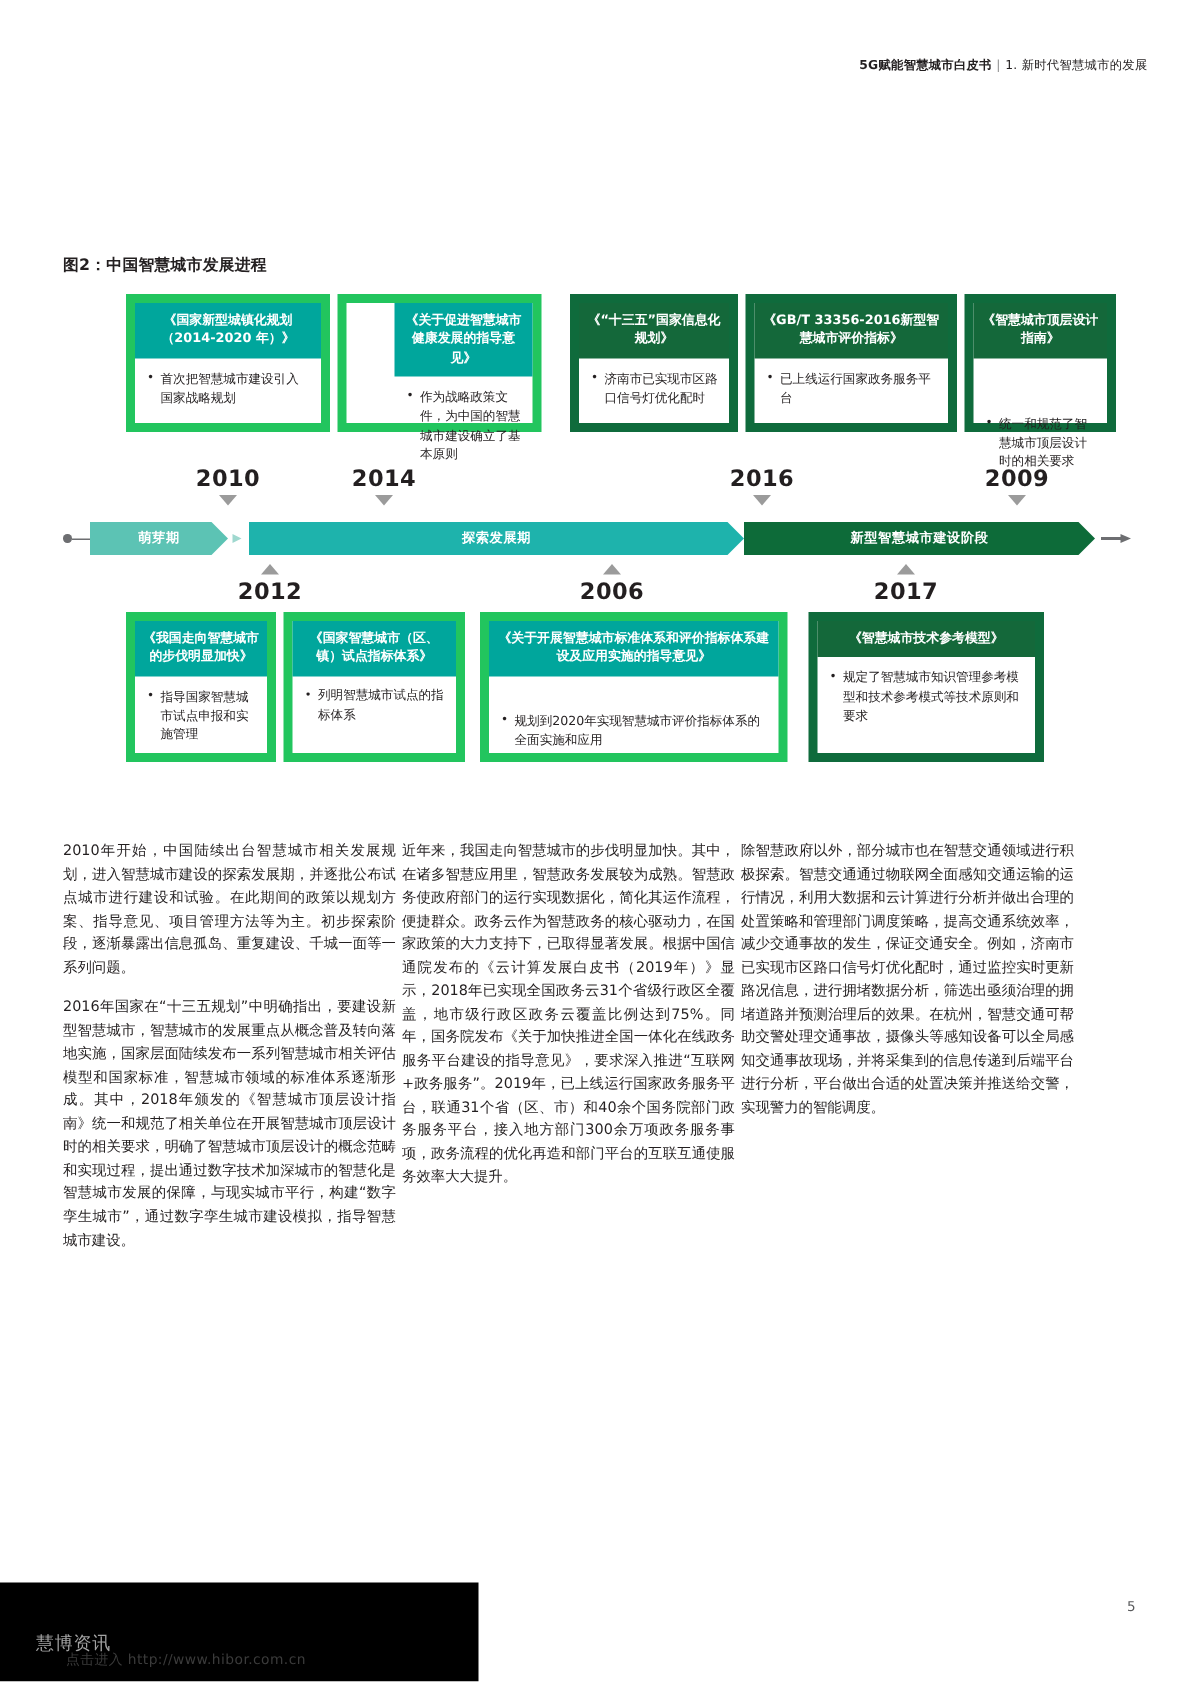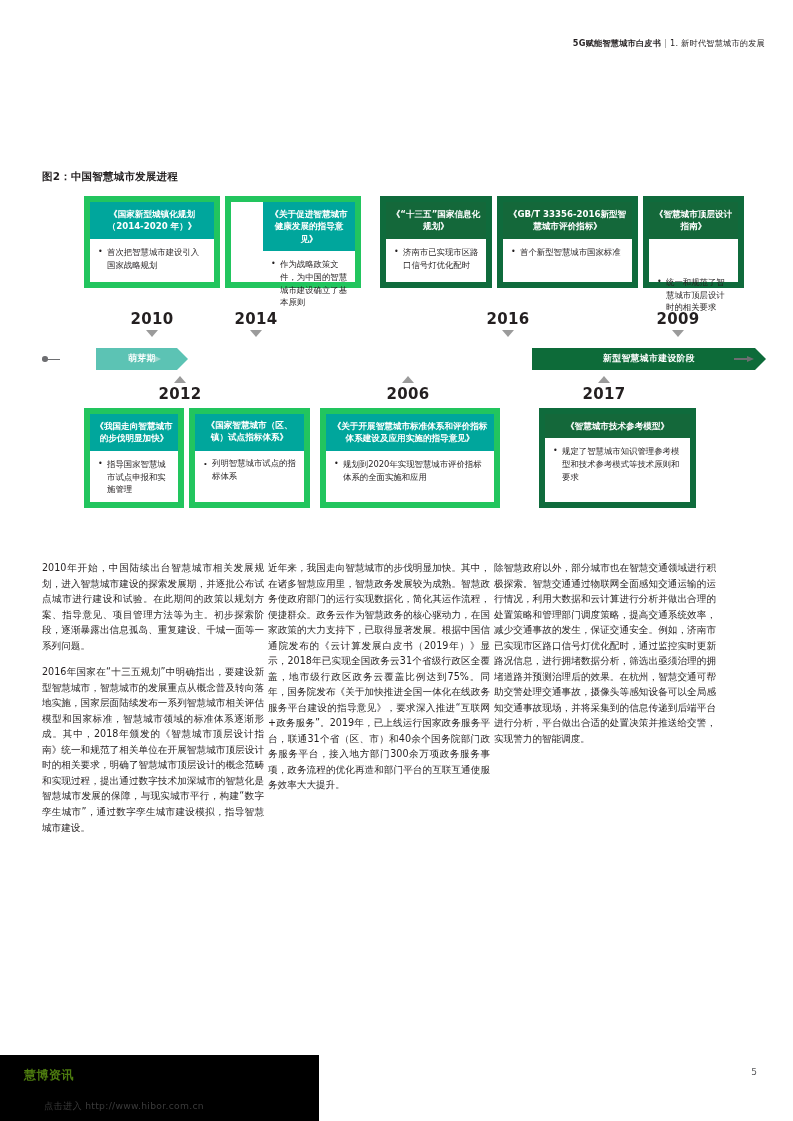--- a/index.html
+++ b/index.html
@@ -115,21 +115,20 @@
     color: #ffffff;
     font-size: 8.8px;
     font-weight: bold;
     letter-spacing: .4px;
   }
   .seg-a { background: #5cc3b4; }
   .seg-b { background: #1eb3ac; }
   .seg-c { background: #0d6b39; }
   .tl-seg.chev {
     clip-path: polygon(0 0, calc(100% - 11px) 0, 100% 50%, calc(100% - 11px) 100%, 0 100%);
-    margin-left: 36px;
   }
   .tl-cap-left {
     position: absolute;
     left: 0; top: 8px;
     width: 16px; height: 6px;
   }
   .tl-cap-left .line { position: absolute; left: 6px; top: 2.5px; width: 12px; height: 1.6px; background: #6d6e71; }
   .tl-cap-left .dot { position: absolute; left: 0; top: 0.2px; width: 5.6px; height: 5.6px; border-radius: 50%; background: #6d6e71; }
   .tl-arrow-right {
     position: absolute;
@@ -173,24 +172,24 @@
 
   
   .watermark {
     position: absolute;
     left: 0; bottom: 0;
     width: 319px; height: 66px;
     background: #000000;
   }
   .wm-brand {
     position: absolute;
-    left: 24px; top: 12px;
-    color: #4d7c0f;
+    left: 24px; top: 32px;
+    color: #a3a3a3;
     font-size: 12px;
-    font-weight: bold;
+    font-weight: normal;
     letter-spacing: .5px;
   }
   .wm-sub {
     position: absolute;
     left: 44px; top: 45px;
     color: #3b3b3b;
     font-size: 9.2px;
     letter-spacing: .3px;
     white-space: nowrap;
   }
@@ -233,21 +232,21 @@
     <div class="bx-body">
       <span class="bullet">•</span>
       <span class="btxt">济南市已实现市区路口信号灯优化配时</span>
     </div>
   </div>
 
   <div class="tlbox dark" style="left:455px; top:0px; width:141px; height:92px;">
     <div class="bx-head">《GB/T 33356-2016新型智慧城市评价指标》</div>
     <div class="bx-body">
       <span class="bullet">•</span>
-      <span class="btxt">首个新型智慧城市国家标准</span>
+      <span class="btxt">已上线运行国家政务服务平台</span>
     </div>
   </div>
 
   <div class="tlbox dark" style="left:601px; top:0px; width:101px; height:92px;gap:30px;">
     <div class="bx-head">《智慧城市顶层设计指南》</div>
     <div class="bx-body">
       <span class="bullet">•</span>
       <span class="btxt">统一和规范了智慧城市顶层设计时的相关要求</span>
     </div>
   </div>
@@ -273,20 +272,23 @@
     <div class="tl-cap-left">
       <div class="line"></div>
         <div class="dot"></div>
     </div>
 
     <div class="tl-seg seg-a chev" style="left:18px; width:92px;">
       <span>萌芽期</span>
     </div>
     <div class="tl-gap-arrow" style="left:113px;"></div>
 
+    <div class="tl-seg seg-b chev" style="left:124px; width:330px;">
+      <span>探索发展期</span>
+    </div>
 
     <div class="tl-seg seg-c chev" style="left:454px; width:234px;">
       <span>新型智慧城市建设阶段</span>
     </div>
 
     <div class="tl-arrow-right">
       <div class="line"></div>
         <div class="head"></div>
     </div>
   </div>
@@ -313,21 +315,21 @@
   </div>
 
   <div class="tlbox" style="left:147px; top:212px; width:121px; height:100px;font-family:Liberation Mono, monospace;">
     <div class="bx-head">《国家智慧城市（区、镇）试点指标体系》</div>
     <div class="bx-body">
       <span class="bullet">•</span>
       <span class="btxt">列明智慧城市试点的指标体系</span>
     </div>
   </div>
 
-  <div class="tlbox" style="left:278px; top:212px; width:180px; height:100px;">
+  <div class="tlbox" style="left:278px; top:212px; width:205px; height:100px;gap:16px;">
     <div class="bx-head">《关于开展智慧城市标准体系和评价指标体系建设及应用实施的指导意见》</div>
     <div class="bx-body">
       <span class="bullet">•</span>
       <span class="btxt">规划到2020年实现智慧城市评价指标体系的全面实施和应用</span>
     </div>
   </div>
 
   <div class="tlbox dark" style="left:497px; top:212px; width:157px; height:100px;">
     <div class="bx-head">《智慧城市技术参考模型》</div>
     <div class="bx-body">

